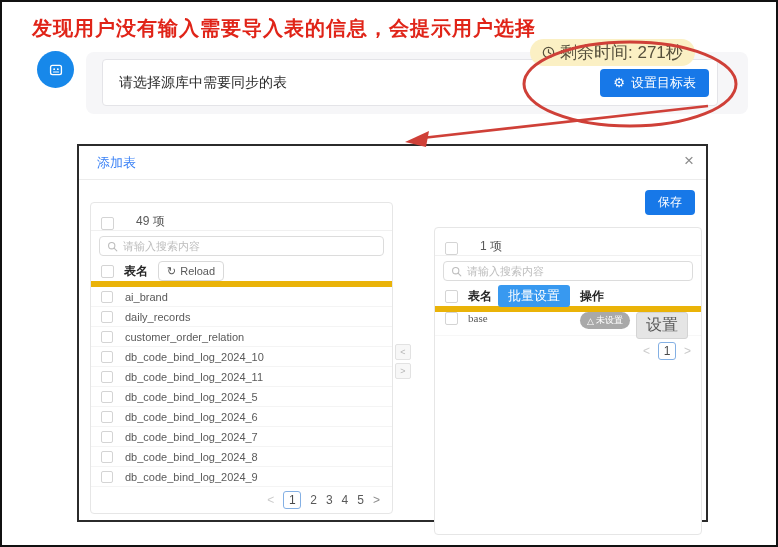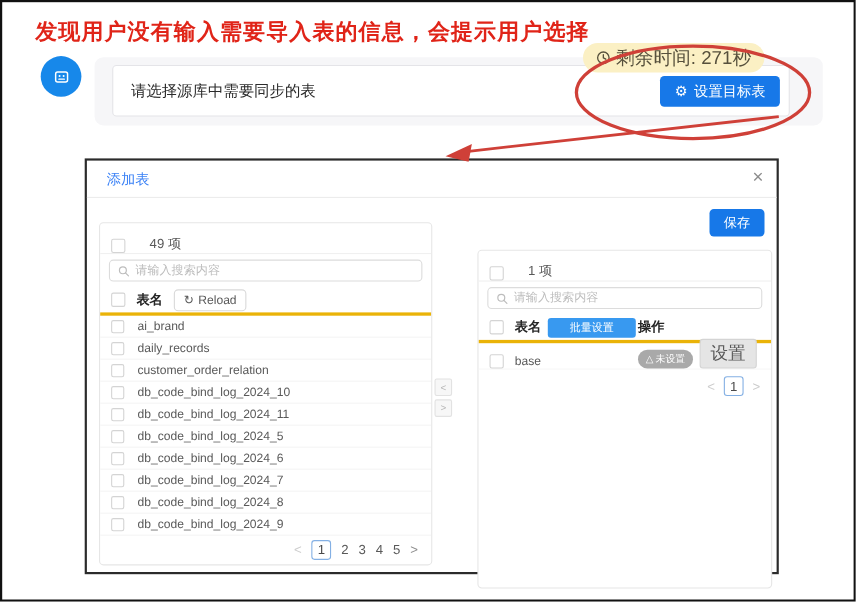--- a/index.html
+++ b/index.html
@@ -105,21 +105,21 @@
     display: flex; align-items: center; gap: 5px; padding: 0 7px;
   }
   .search-box input {
     border: none; outline: none; flex: 1; font-size: 11px; color: #555;
     font-family: inherit; background: transparent;
   }
   .search-box input::placeholder { color: #bdbdbd; }
 
   .head-row {
     height: 26px; flex: none; display: flex; align-items: center;
-    padding: 0 10px; border-bottom: 3px solid #eab308;
+    padding: 0 10px; border-bottom: 6px solid #eab308;
     font-size: 12px; color: #262626;
   }
   .head-row .col-label { font-weight: bold; }
   .btn-reload {
     display: inline-flex; align-items: center; gap: 4px; margin-left: 10px;
     border: 1px solid #d9d9d9; border-radius: 4px; background: #fff;
     height: 20px; padding: 0 8px; font-size: 11px; color: #595959;
     cursor: pointer; font-family: inherit;
   }
   .list-row {
@@ -140,26 +140,27 @@
   .page-active {
     width: 18px; height: 18px; border: 1px solid #84b0e4; border-radius: 3px;
     display: flex; align-items: center; justify-content: center;
     color: #4a4a4a; background: #fff;
   }
 
   
   .name-col { display: flex; align-items: center; gap: 6px; width: 112px; margin-left: 10px; }
   .pill-blue {
     background: #3899f0; color: #fff; border: none; border-radius: 3px;
-    font-size: 10px; padding: 2px 20px; cursor: pointer; font-family: inherit;
+    font-size: 13px; padding: 2px 10px; cursor: pointer; font-family: inherit;
   }
   .data-row {
-    height: 24px; flex: none; display: flex; align-items: flex-end;
+    height: 24px; flex: none; display: flex; align-items: flex-start;
     padding: 0 10px; font-size: 11px; color: #595959;
     border-bottom: 1px solid #f7f7f7;
+    font-family: Liberation Serif, serif;
   }
   .badge-grey {
     display: inline-flex; align-items: center; gap: 2px;
     background: #a9a9a9; color: #fff; border-radius: 9px;
     font-size: 9px; padding: 2px 7px;
   }
   .btn-outline {
     border: 1px solid #d4d4d4; border-radius: 3px; background: #e5e5e5;
     font-size: 16px; color: #595959; padding: 2px 9px; margin-left: 6px;
     cursor: pointer; font-family: inherit;

